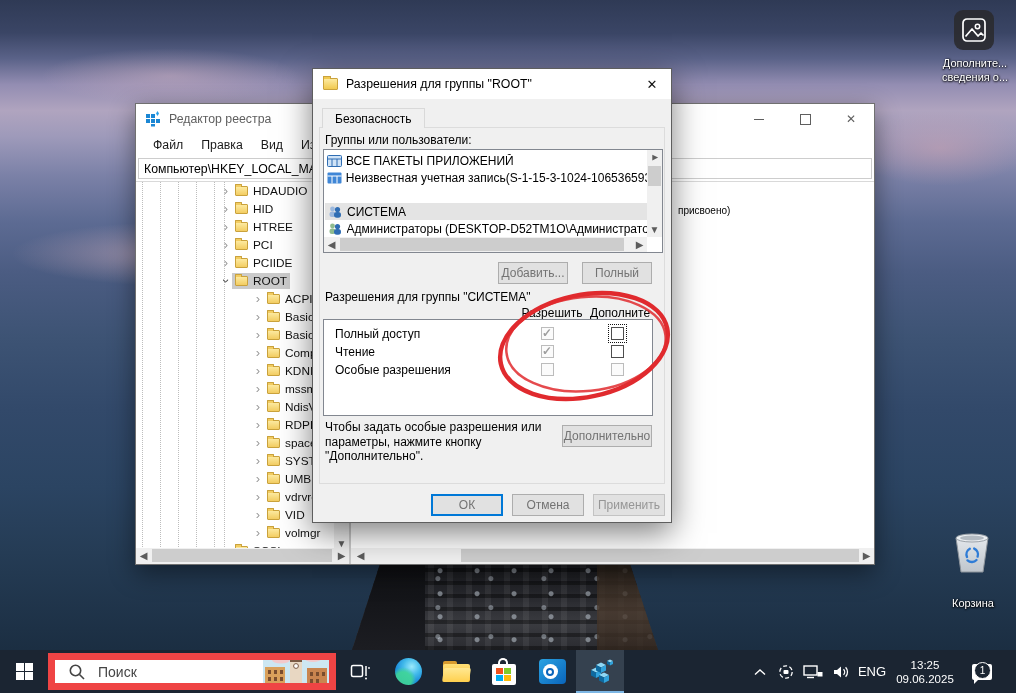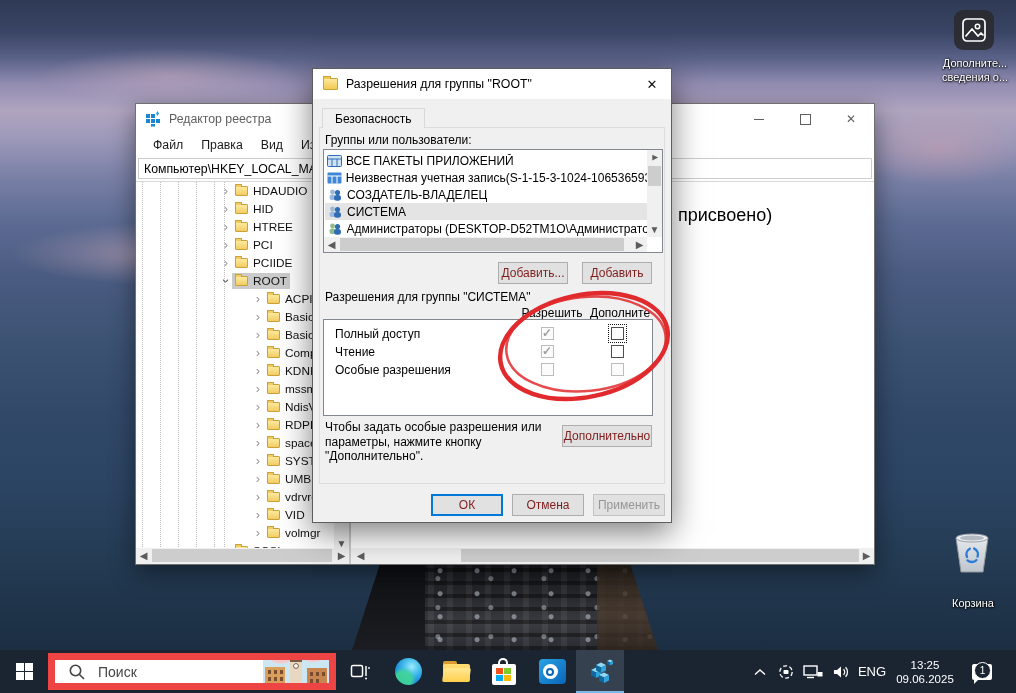--- a/index.html
+++ b/index.html
@@ -34,21 +34,21 @@
 
   
   .dicon-label{position:absolute;color:#fff;font-size:11px;text-align:center;
     text-shadow:0 1px 2px #000,1px 0 2px #000;line-height:14px;}
   .info-tile{position:absolute;left:954px;top:10px;width:40px;height:40px;border-radius:9px;
     background:rgba(42,42,46,.88);display:flex;align-items:center;justify-content:center;}
   .bin{position:absolute;left:948px;top:526px;width:48px;height:52px;}
 
   
   .btn{position:absolute;display:flex;align-items:center;justify-content:center;
-    background:#e1e1e1;border:1px solid #adadad;font-size:12px;color:#7f1d1d;box-sizing:border-box;}
+    background:#e1e1e1;border:1px solid #adadad;font-size:12px;color:#737373;box-sizing:border-box;}
   .btn.default{border:2px solid #0078d7;}
   .btn.disabled{color:#969696;border-color:#c3c3c3;}
   .sb{background:#f0f0f0;position:absolute;}
   .arr{position:absolute;color:#5c5c5c;font-size:10px;line-height:10px;width:15px;height:15px;
     display:flex;align-items:center;justify-content:center;background:#f0f0f0;} .r270{transform:rotate(-90deg);}
   .thumb{position:absolute;background:#cdcdcd;}
 
   
   .regedit{position:absolute;left:135px;top:103px;width:740px;height:462px;background:#fff;
     border:1px solid #707070;box-sizing:border-box;box-shadow:0 8px 24px rgba(0,0,0,.45);}
@@ -73,21 +73,21 @@
   .lvl1{padding-left:84px;} .lvl2{padding-left:116px;}
   .node{display:flex;align-items:center;gap:5px;padding:1px 3px;}
   .sel .node{background:#cbcbcb;}
   .tlabel{font-size:11.8px;color:#111;white-space:nowrap;}
   .tfold{width:13px;height:10px;flex:0 0 13px;position:relative;border-radius:1px;
     background:linear-gradient(#fdeaa0,#f3cd62);border:1px solid #caa23c;box-sizing:border-box;}
   .tfold:before{content:"";position:absolute;top:-3px;left:-1px;width:5px;height:2px;
     background:#f3cd62;border:1px solid #caa23c;border-bottom:none;border-radius:1px 1px 0 0;}
   .divider{position:absolute;left:213px;top:0;bottom:0;width:2px;background:#c9c9c9;}
   .rpanel{position:absolute;left:215px;right:0;top:0;bottom:0;background:#fff;}
-  .valfrag{position:absolute;left:327px;top:23px;font-size:18px;color:#000;}
+  .valfrag{position:absolute;left:327px;top:23px;font-size:10px;color:#000;}
 
   
   .dialog{position:absolute;left:312px;top:68px;width:360px;height:455px;background:#f0f0f0;
     border:1px solid #5e5e5e;box-sizing:border-box;box-shadow:0 10px 30px rgba(0,0,0,.5);}
   .dlg-title{position:absolute;left:0;top:0;right:0;height:30px;background:#fff;
     display:flex;align-items:center;padding-left:10px;}
   .dlg-title .t{font-size:12.3px;color:#000;margin-left:8px;}
   .dlg-x{position:absolute;right:0;top:0;width:38px;height:30px;display:flex;align-items:center;
     justify-content:center;font-size:13px;color:#111;}
   .dfold{width:15px;height:12px;position:relative;border-radius:1px;
@@ -445,29 +445,20 @@
           </svg>
         <span class="glabel">ВСЕ ПАКЕТЫ ПРИЛОЖЕНИЙ</span>
       </div>
       <div class="grow" style="top:19px;">
         <svg width="15" height="12">
             <rect x="0.5" y="0.5" width="14" height="11" rx="1" fill="#3f86d6"></rect>
             <path d="M0.5 4 H14.5 M5 4 V11.5 M10 4 V11.5" stroke="#fff" fill="none"></path>
           </svg>
         <span class="glabel">Неизвестная учетная запись(S-1-15-3-1024-106536593</span>
       </div>
-      <div class="grow" style="top:36px;">
-        <svg width="16" height="13">
-            <circle cx="5.5" cy="4" r="2.4" fill="#9bb8dd"></circle>
-            <rect x="2.5" y="6.5" width="6" height="5.5" rx="2.5" fill="#9bb8dd"></rect>
-            <circle cx="10.5" cy="4.5" r="2.6" fill="#2f6db3"></circle>
-            <rect x="7" y="7" width="7" height="5.8" rx="2.8" fill="#2f6db3"></rect>
-          </svg>
-        <span class="glabel">СОЗДАТЕЛЬ-ВЛАДЕЛЕЦ</span>
-      </div>
       <div class="grow gsel" style="top:53px;">
         <svg width="16" height="13">
             <circle cx="5.5" cy="4" r="2.4" fill="#9bb8dd"></circle>
             <rect x="2.5" y="6.5" width="6" height="5.5" rx="2.5" fill="#9bb8dd"></rect>
             <circle cx="10.5" cy="4.5" r="2.6" fill="#2f6db3"></circle>
             <rect x="7" y="7" width="7" height="5.8" rx="2.8" fill="#2f6db3"></rect>
           </svg>
         <span class="glabel">СИСТЕМА</span>
       </div>
       <div class="grow" style="top:70px;">
@@ -487,21 +478,21 @@
       </div>
 
       <div class="sb" style="left:0;bottom:0;height:15px;width:323px;">
         <span class="arr" style="left:0;top:0;">◀</span>
         <div class="thumb" style="left:16px;top:1px;height:13px;width:284px;"></div>
         <span class="arr" style="right:0;top:0;">▶</span>
       </div>
     </div>
 
     <div class="btn" style="left:185px;top:193px;width:70px;height:22px;">Добавить...</div>
-    <div class="btn" style="left:269px;top:193px;width:70px;height:22px;">Добавить</div>
+    <div class="btn" style="left:269px;top:193px;width:70px;height:22px;">Полный</div>
 
     <div class="dlabel" style="left:12px;top:221px;">Разрешения для группы "СИСТЕМА"</div>
     <div class="hdr" style="left:205px;">Разрешить</div>
     <div class="hdr" style="left:273px;">Дополните</div>
 
     <div class="pbox"></div>
     <div class="pname" style="top:258px;">Полный доступ</div>
     <div class="pname" style="top:276px;">Чтение</div>
     <div class="pname" style="top:294px;">Особые разрешения</div>
 

